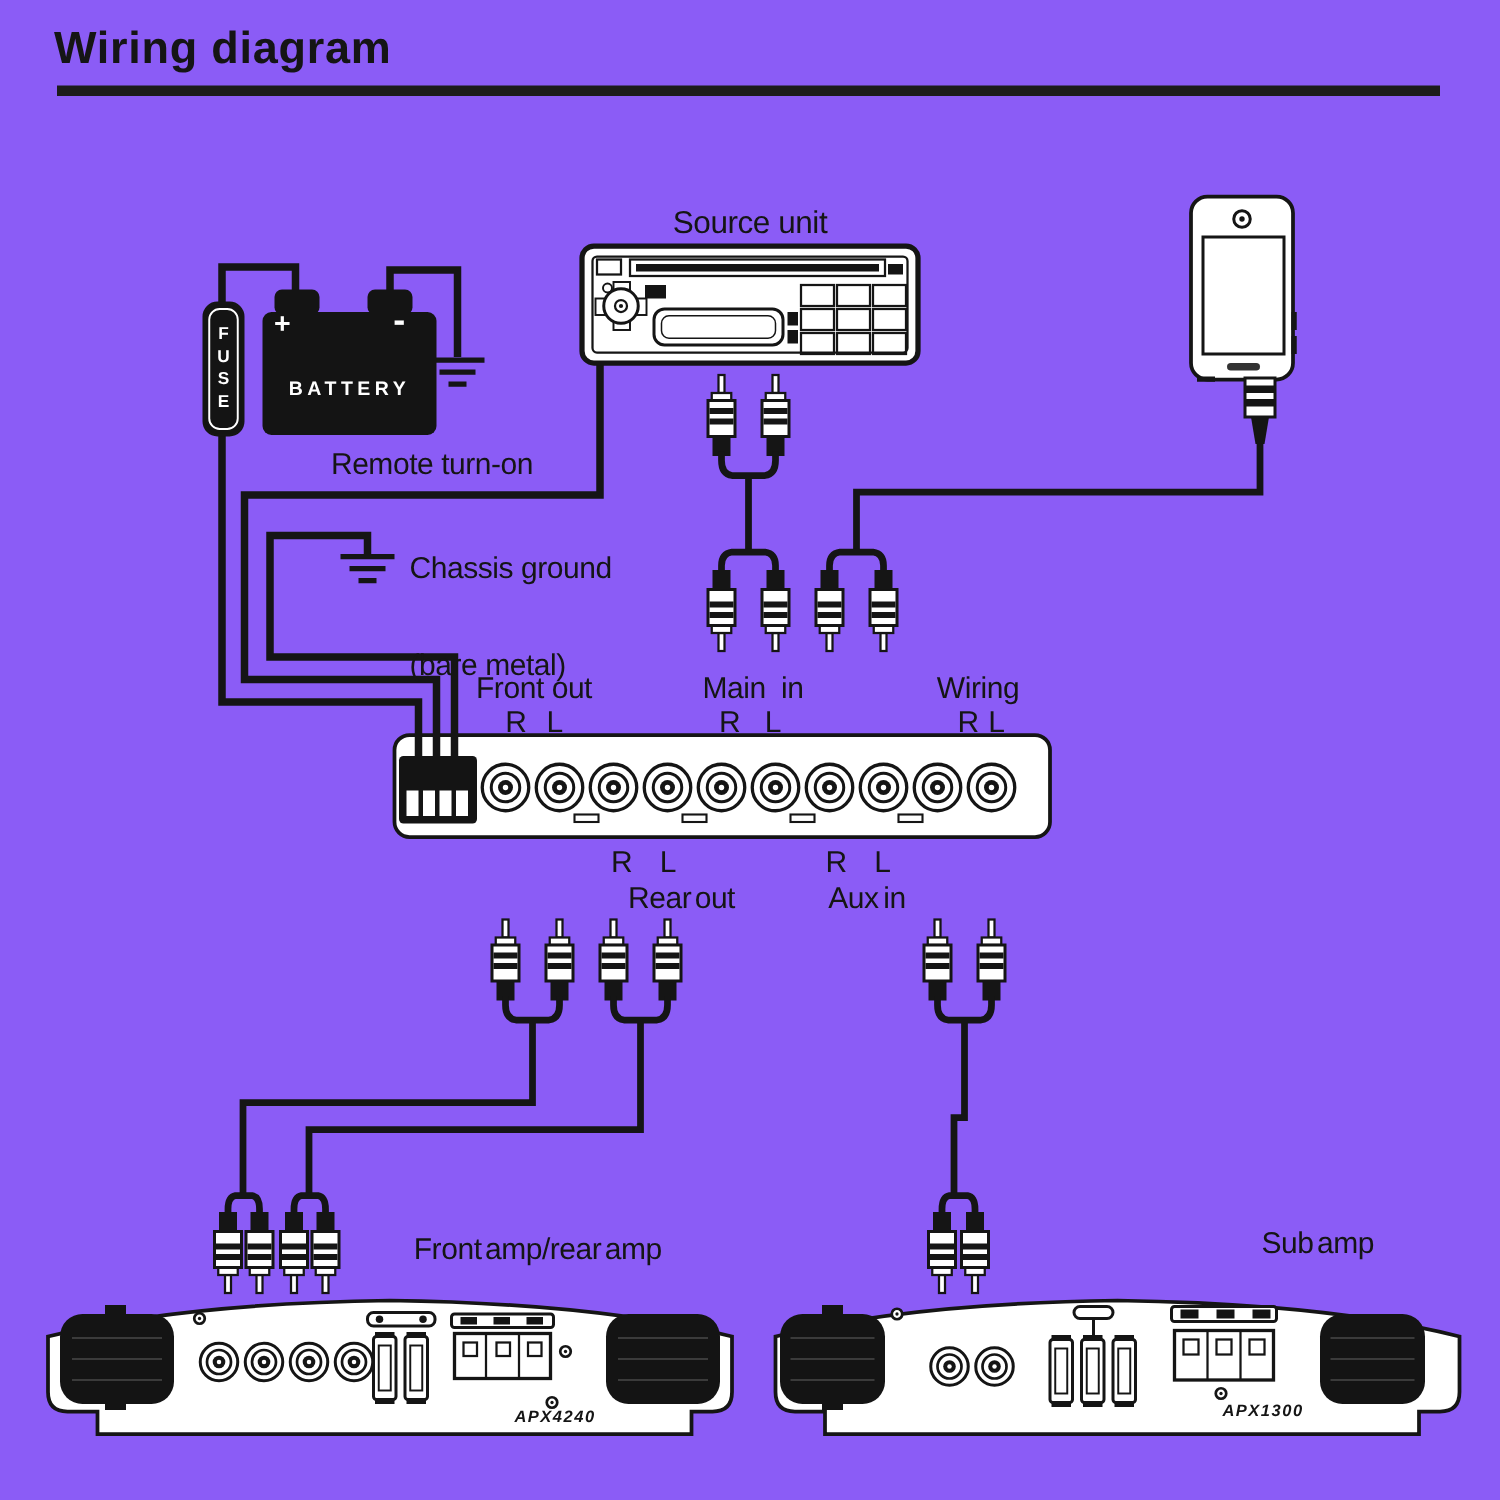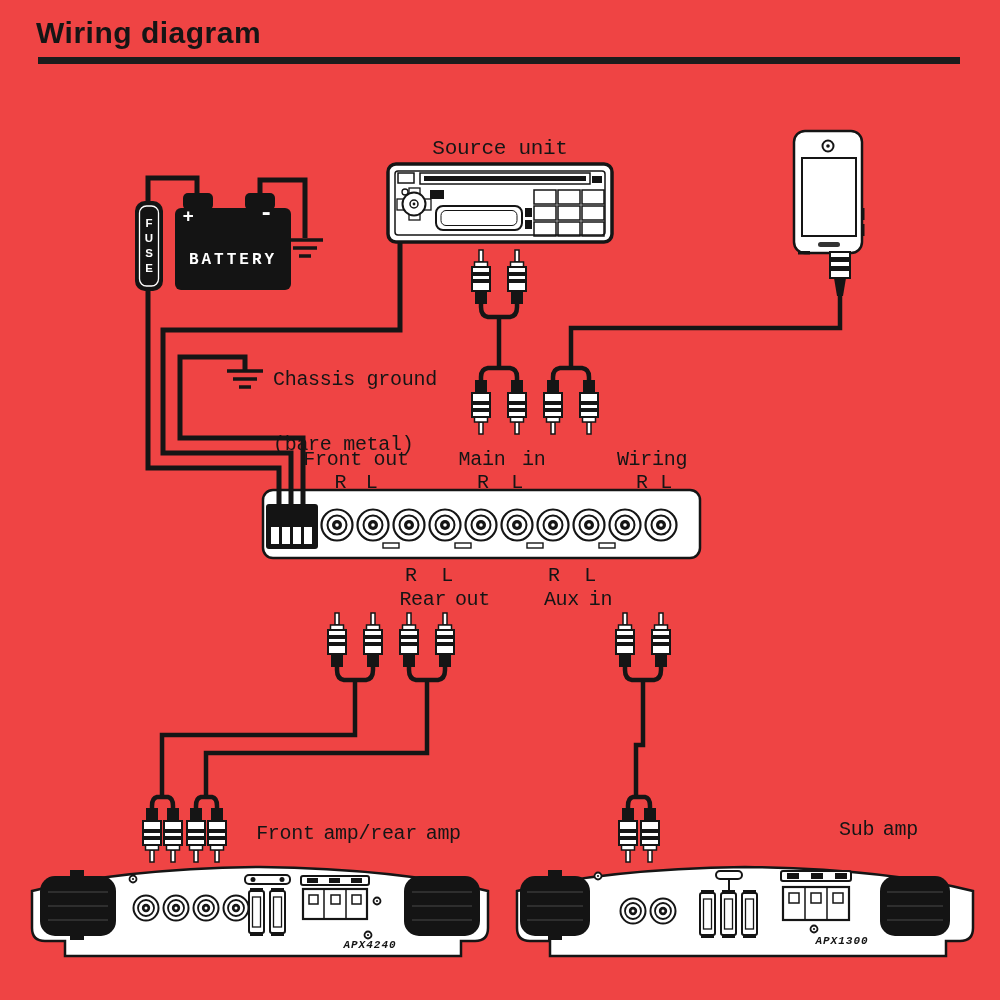--- a/index.html
+++ b/index.html
@@ -1,19 +1,19 @@
 <!DOCTYPE html>
 <html><head>
 <meta charset="utf-8">
 <style>
   html,body{margin:0;padding:0;background:#fff;}
-  #stage{position:relative;width:1000px;height:1000px;background:#ef4444;overflow:hidden;
+  #stage{position:relative;width:1000px;height:1000px;background:#8b5cf6;overflow:hidden;
          font-family:"Liberation Sans",sans-serif;color:#151515;}
   #art{position:absolute;left:0;top:0;}
-  .lbl{position:absolute;white-space:nowrap;font-size:20px;letter-spacing:-0.3px;color:#151515;font-family:Liberation Mono, monospace;}
+  .lbl{position:absolute;white-space:nowrap;font-size:20px;letter-spacing:-0.3px;color:#151515;}
   .ctr{text-align:center;white-space:nowrap;}
   .title{position:absolute;left:36px;top:16px;font-size:30px;font-weight:bold;letter-spacing:0.5px;}
   .rule{position:absolute;left:38px;top:57px;width:922px;height:7px;background:#1c1c1c;}
   .white{color:#fff;}
   .model{font-size:11px;font-style:italic;font-weight:bold;letter-spacing:1px;}
   .fuse-v{display:flex;align-items:center;justify-content:center;
           writing-mode:vertical-lr;text-orientation:upright;
           font-size:11.5px;font-weight:bold;letter-spacing:3px;}
 </style>
 </head>
@@ -264,20 +264,21 @@
       <use href="#plug" transform="translate(628,862) rotate(180)"></use>
       <use href="#plug" transform="translate(650,862) rotate(180)"></use>
     </g>
   </svg>
 
   <div class="title">Wiring  diagram</div>
   <div class="rule"></div>
 
   <div class="lbl ctr" style="left:395px;top:137px;width:210px;font-size:21px;">Source unit</div>
 
+  <div class="lbl ctr" style="left:188px;top:299px;width:200px;">Remote turn-on</div>
 
   <div class="lbl" style="left:273px;top:368px;">Chassis ground</div>
   <div class="lbl" style="left:273px;top:393px;margin-top:40px;">(bare metal)</div>
 
   <div class="lbl ctr" style="left:296px;top:448px;width:120px;">Front out</div>
   <div class="lbl ctr" style="left:296px;top:471px;width:120px;word-spacing:8px;">R L</div>
 
   <div class="lbl ctr" style="left:442px;top:448px;width:120px;word-spacing:5px;">Main in</div>
   <div class="lbl ctr" style="left:440px;top:471px;width:120px;word-spacing:11px;">R L</div>
 
@@ -289,19 +290,19 @@
 
   <div class="lbl ctr" style="left:512px;top:564px;width:120px;word-spacing:13px;">R L</div>
   <div class="lbl ctr" style="left:518px;top:588px;width:120px;word-spacing:-2px;">Aux in</div>
 
   <div class="lbl ctr" style="left:236px;top:822px;width:245px;word-spacing:-3px;text-align:center;">Front amp/rear amp</div>
   <div class="lbl ctr" style="left:816px;top:818px;width:125px;word-spacing:-3px;">Sub amp</div>
 
   <div class="lbl ctr model" style="left:320px;top:907px;width:100px;margin-top:32px;">APX4240</div>
   <div class="lbl ctr model" style="left:792px;top:935px;width:100px;">APX1300</div>
 
-  <div class="lbl ctr white" style="left:175px;top:251px;width:116px;font-size:16px;letter-spacing:3px;font-weight:600;">BATTERY</div>
+  <div class="lbl ctr white" style="left:175px;top:251px;width:116px;font-size:13px;letter-spacing:3px;font-weight:600;">BATTERY</div>
   <div class="lbl ctr white" style="left:178px;top:206px;width:20px;font-size:19px;font-weight:bold;">+</div>
   <div class="lbl ctr white" style="left:256px;top:200px;width:20px;font-size:24px;font-weight:bold;">-</div>
 
   <div class="fuse-v white" style="position:absolute;left:136px;top:209px;width:26px;height:76px;">FUSE</div>
 
 </div>
 
 </body></html>

